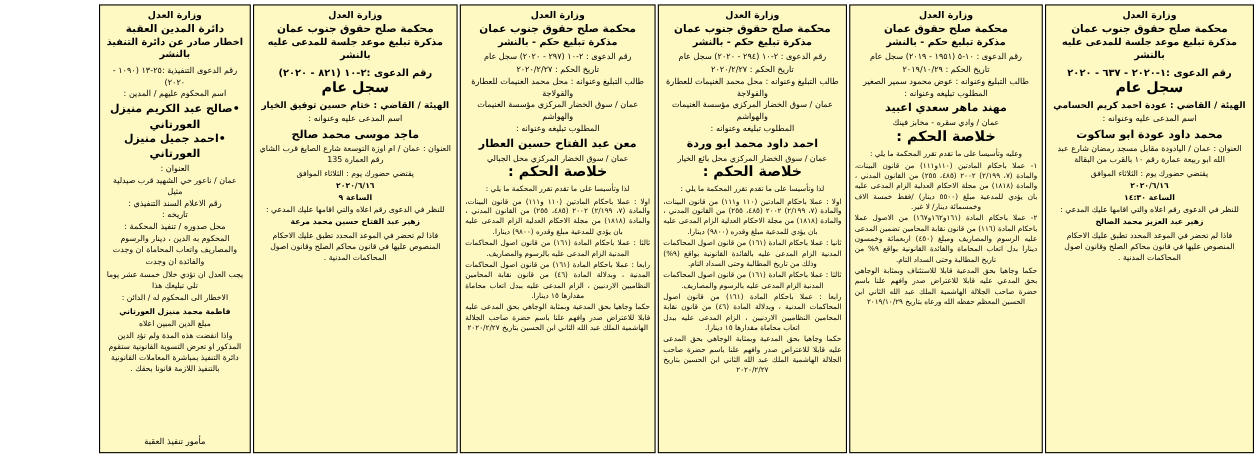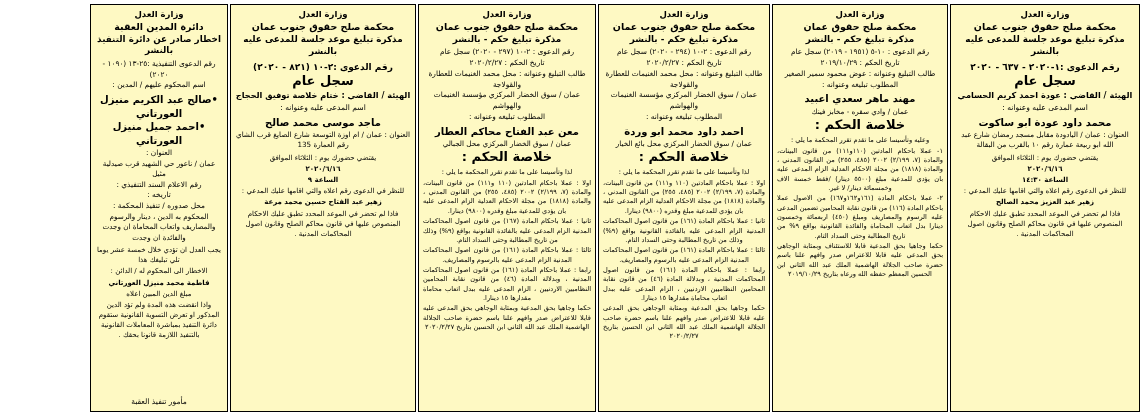--- a/index.html
+++ b/index.html
@@ -203,42 +203,41 @@
 
   <div class="notice col-w-178">
     <div class="ministry">وزارة العدل</div>
     <div class="court">محكمة صلح حقوق جنوب عمان</div>
     <div class="doc-type2">مذكرة تبليغ حكم - بالنشر</div>
     <div class="meta-line">رقم الدعوى : ٢-١٠ (٢٩٧ - ٢٠٢٠) سجل عام</div>
     <div class="meta-line">تاريخ الحكم : ٢٠٢٠/٢/٢٧</div>
     <div class="meta-line">طالب التبليغ وعنوانه : محل محمد الغنيمات للعطارة والقولاجة</div>
     <div class="meta-line">عمان / سوق الخضار المركزي مؤسسة الغنيمات والهواشم</div>
     <div class="meta-line">المطلوب تبليغه وعنوانه :</div>
-    <div class="party-name">معن عبد الفتاح محاكم العطار</div>
+    <div class="party-name">معن عبد الفتاح حسين العطار</div>
     <div class="addr">عمان / سوق الخضار المركزي محل الجبالي</div>
     <div class="sijil">خلاصة الحكم :</div>
     <div class="body-text">
       <p>لذا وتأسيسا على ما تقدم تقرر المحكمة ما يلي :</p>
       <p>اولا : عملا باحكام المادتين (١١٠ و١١١) من قانون البينات، والمادة (٧، ٢/١٩٩) ٢٠٠٢ (٤٨٥، ٢٥٥) من القانون المدني ، والمادة (١٨١٨) من مجلة الاحكام العدلية الزام المدعى عليه بان يؤدي للمدعية مبلغ وقدره (٩٨٠٠) دينارا.</p>
-      <p>ثانيا : عملا باحكام المادة (١٦٧) من قانون اصول المحاكمات المدنية الزام المدعى عليه بالفائدة القانونية بواقع (٩%) وذلك من تاريخ المطالبة وحتى السداد التام.</p>
       <p>ثالثا : عملا باحكام المادة (١٦١) من قانون اصول المحاكمات المدنية الزام المدعى عليه بالرسوم والمصاريف.</p>
       <p>رابعا : عملا باحكام المادة (١٦١) من قانون اصول المحاكمات المدنية ، وبدلالة المادة (٤٦) من قانون نقابة المحامين النظاميين الاردنيين ، الزام المدعى عليه ببدل اتعاب محاماة مقدارها ١٥ دينارا.</p>
       <p>حكما وجاهيا بحق المدعية وبمثابة الوجاهي بحق المدعى عليه قابلا للاعتراض صدر وافهم علنا باسم حضرة صاحب الجلالة الهاشمية الملك عبد الله الثاني ابن الحسين بتاريخ ٢٠٢٠/٢/٢٧</p>
     </div>
     <div class="spacer"></div>
   </div>
 
   <div class="notice col-w-186">
     <div class="ministry">وزارة العدل</div>
     <div class="court">محكمة صلح حقوق جنوب عمان</div>
     <div class="doc-type">مذكرة تبليغ موعد جلسة للمدعى عليه</div>
     <div class="doc-type2">بالنشر</div>
     <div class="case-no">رقم الدعوى :٢-١٠ (٨٢١ - ٢٠٢٠)</div>
     <div class="sijil">سجل عام</div>
-    <div class="panel">الهيئة / القاضي : ختام خلاصة توفيق الحجاج</div>
+    <div class="panel">الهيئة / القاضي : ختام حسين توفيق الخيار</div>
     <div class="party-label">اسم المدعى عليه وعنوانه :</div>
     <div class="party-name">ماجد موسى محمد صالح</div>
     <div class="addr">العنوان : عمان / ام اوزة التوسعة شارع الصايغ قرب الشاي رقم العمارة 135</div>
     <div class="body-center">
       <p>يقتضي حضورك يوم : الثلاثاء الموافق</p>
       <p class="bold">٢٠٢٠/٦/١٦</p>
       <p class="bold">الساعة ٩</p>
       <p>للنظر في الدعوى رقم اعلاه والتي اقامها عليك المدعي :</p>
       <p class="bold">زهير عبد الفتاح حسين محمد مرعة</p>
       <p>فاذا لم تحضر في الموعد المحدد تطبق عليك الاحكام المنصوص عليها في قانون محاكم الصلح وقانون اصول المحاكمات المدنية .</p>

